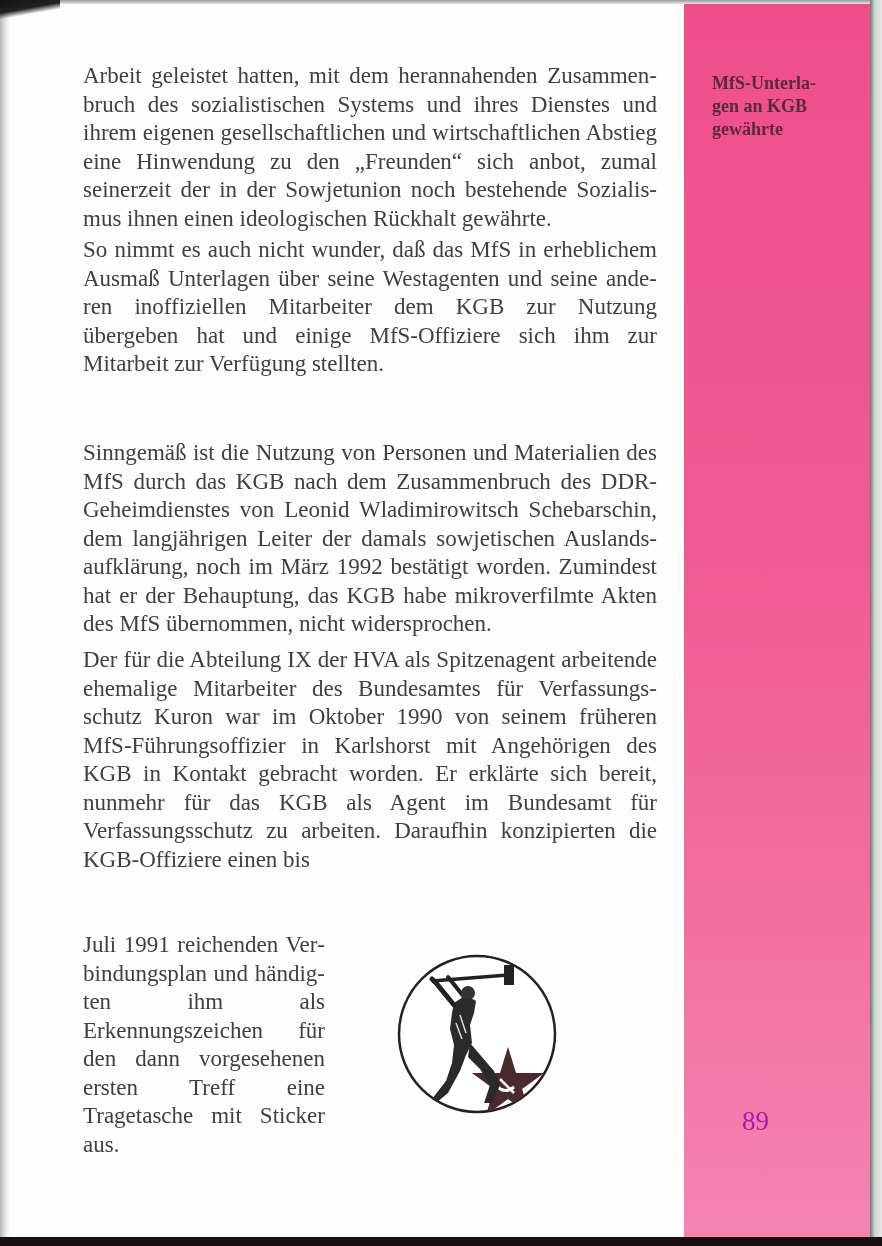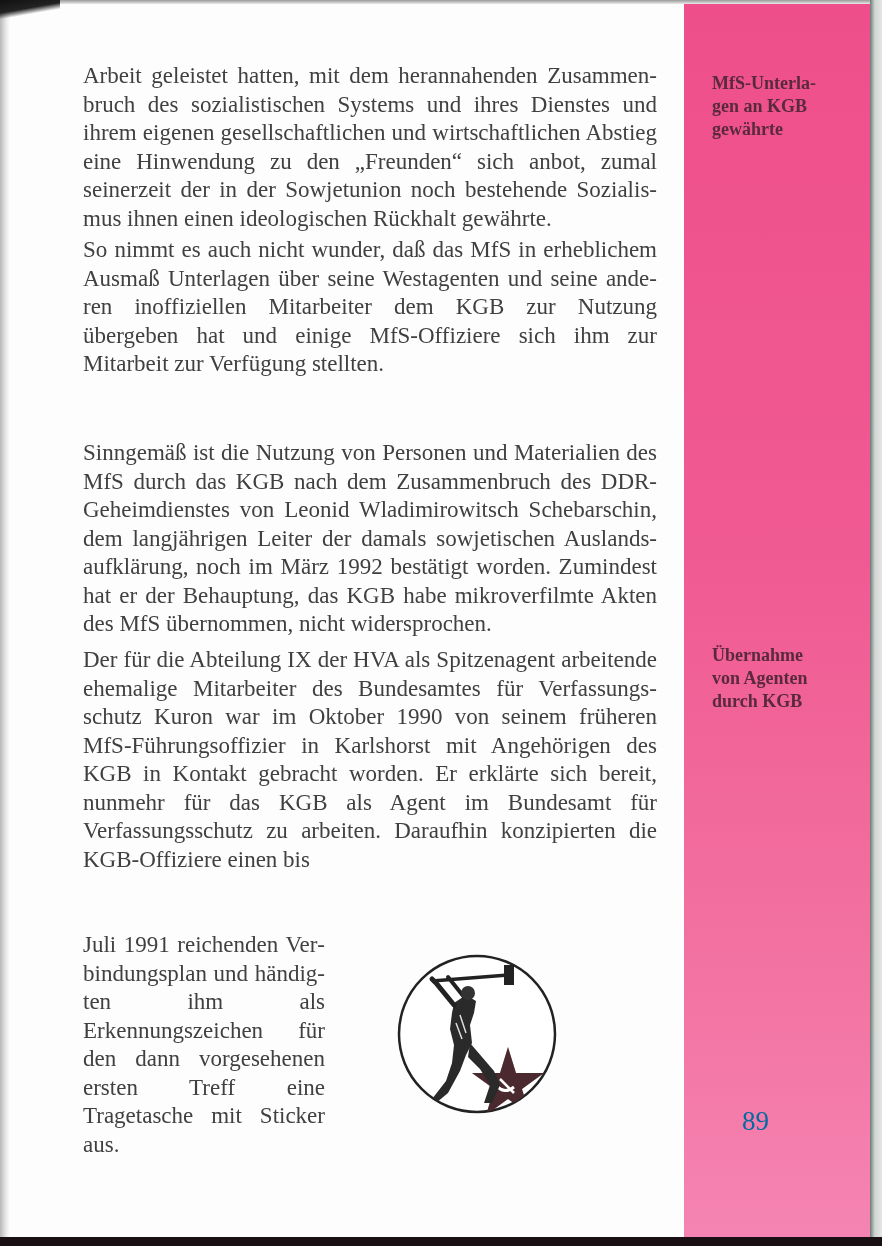--- a/index.html
+++ b/index.html
@@ -38,21 +38,21 @@
       position: absolute; left: 684px; top: 4px; width: 186px; height: 1233px;
       background: linear-gradient(180deg, #ee4f8a 0%, #f05a92 45%, #f2709f 75%, #f584b2 100%);
     }
     .margin-note {
       position: absolute; left: 712px; width: 150px;
       font-weight: bold; font-size: 18px; line-height: 23px;
       color: #5a2a3c;
     }
     .page-number {
       position: absolute; left: 742px; top: 1106px;
-      font-size: 27px; color: #0369a1;
+      font-size: 27px; color: #a21caf;
     }
     .body-text {
       position: absolute; left: 83px; width: 574px;
       font-size: 23px; line-height: 28.5px; color: #404040;
       text-align: justify; hyphens: manual;
     }
     .body-text p { margin: 0; }
     .heading {
       position: absolute; left: 83px; top: 392px;
       font-size: 19px; font-weight: bold; color: #333;
@@ -73,25 +73,20 @@
   <div class="edge-bottom"></div>
 
   <div class="margin-col"></div>
 
   <div class="margin-note" style="top:72px;">
     <div>MfS-Unterla-</div>
     <div>gen an KGB</div>
     <div>gewährte</div>
   </div>
 
-  <div class="margin-note" style="top:644px;">
-    <div>Übernahme</div>
-    <div>von Agenten</div>
-    <div>durch KGB</div>
-  </div>
 
   <div class="page-number">89</div>
 
   <div class="body-text" style="top:62px;">
     <p>Arbeit geleistet hatten, mit dem herannahenden Zusammen­bruch des sozialistischen Systems und ihres Dienstes und ihrem eigenen gesellschaftlichen und wirtschaftlichen Abstieg eine Hinwendung zu den „Freunden“ sich anbot, zumal seinerzeit der in der Sowjetunion noch bestehende Sozialis­mus ihnen einen ideologischen Rückhalt gewährte.</p>
   </div>
 
   <div class="body-text" style="top:236px;">
     <p>So nimmt es auch nicht wunder, daß das MfS in erheblichem Ausmaß Unterlagen über seine Westagenten und seine ande­ren inoffiziellen Mitarbeiter dem KGB zur Nutzung übergeben hat und einige MfS-Offiziere sich ihm zur Mitarbeit zur Verfü­gung stellten.</p>
   </div>

